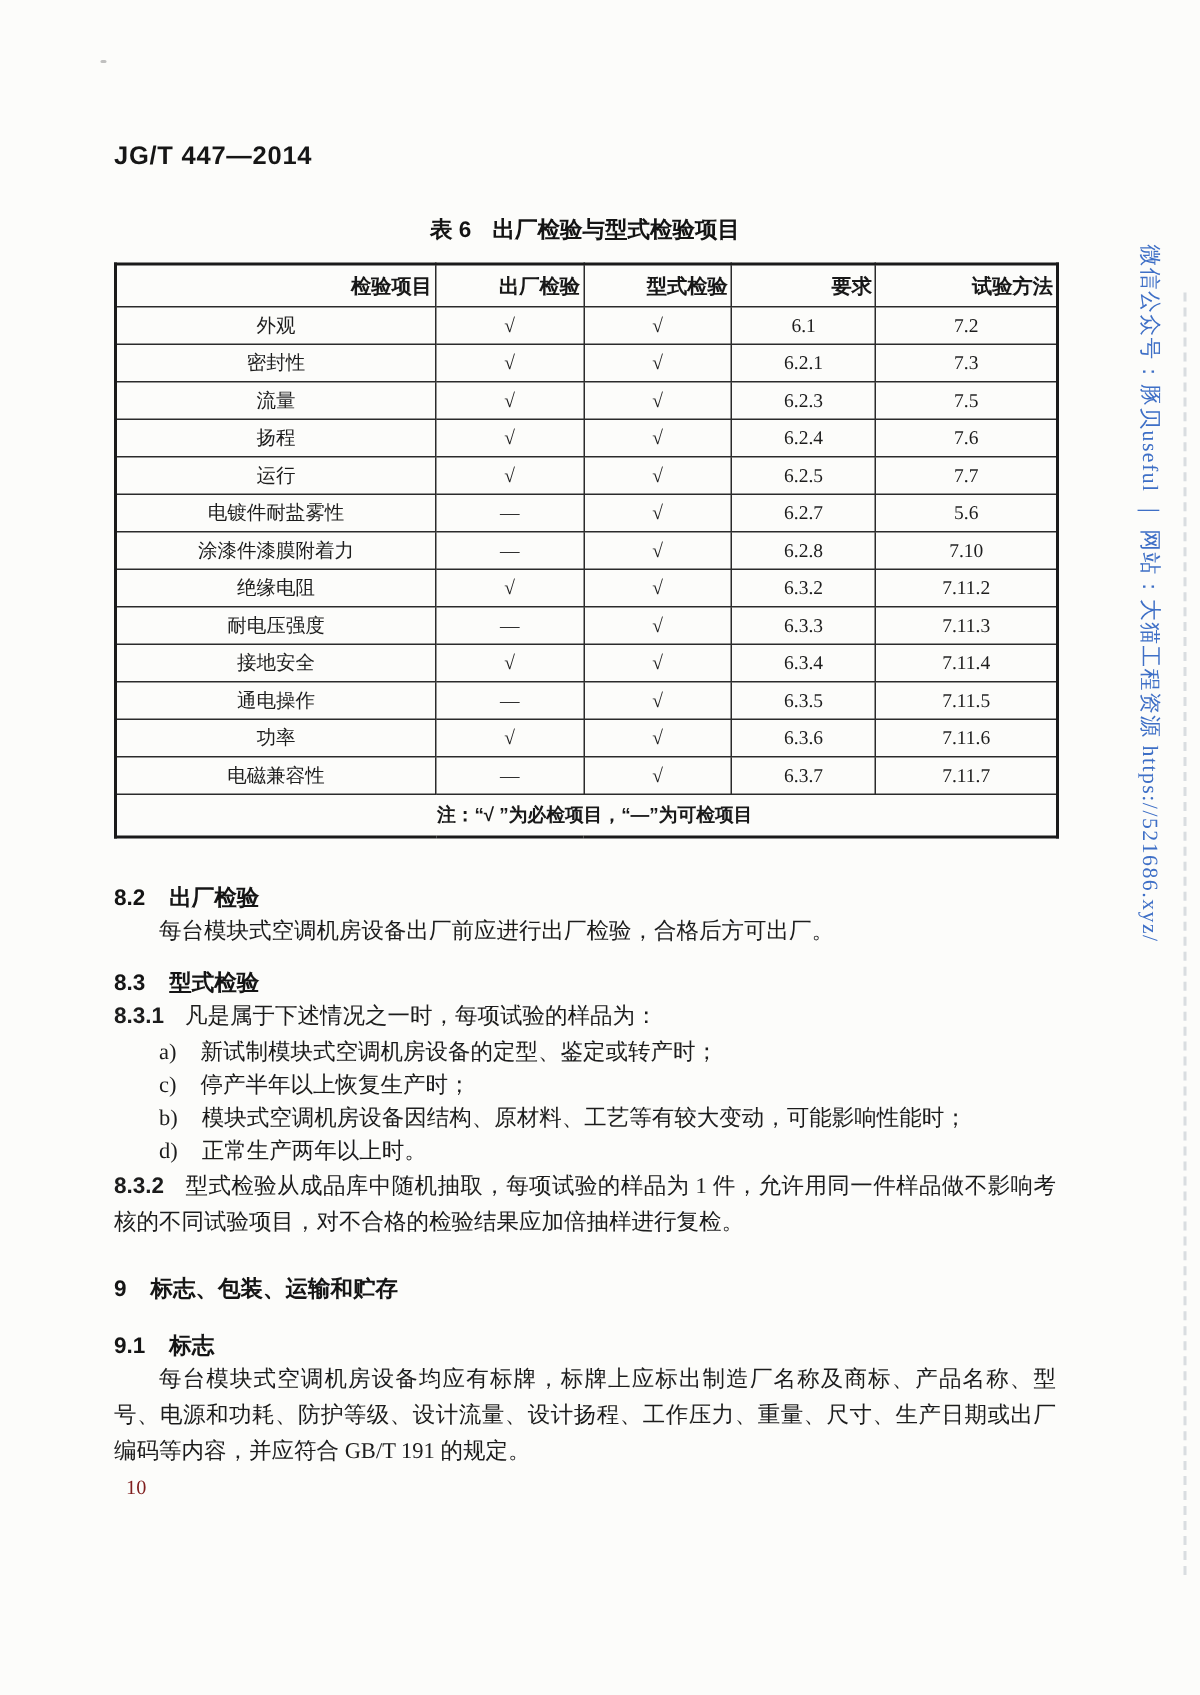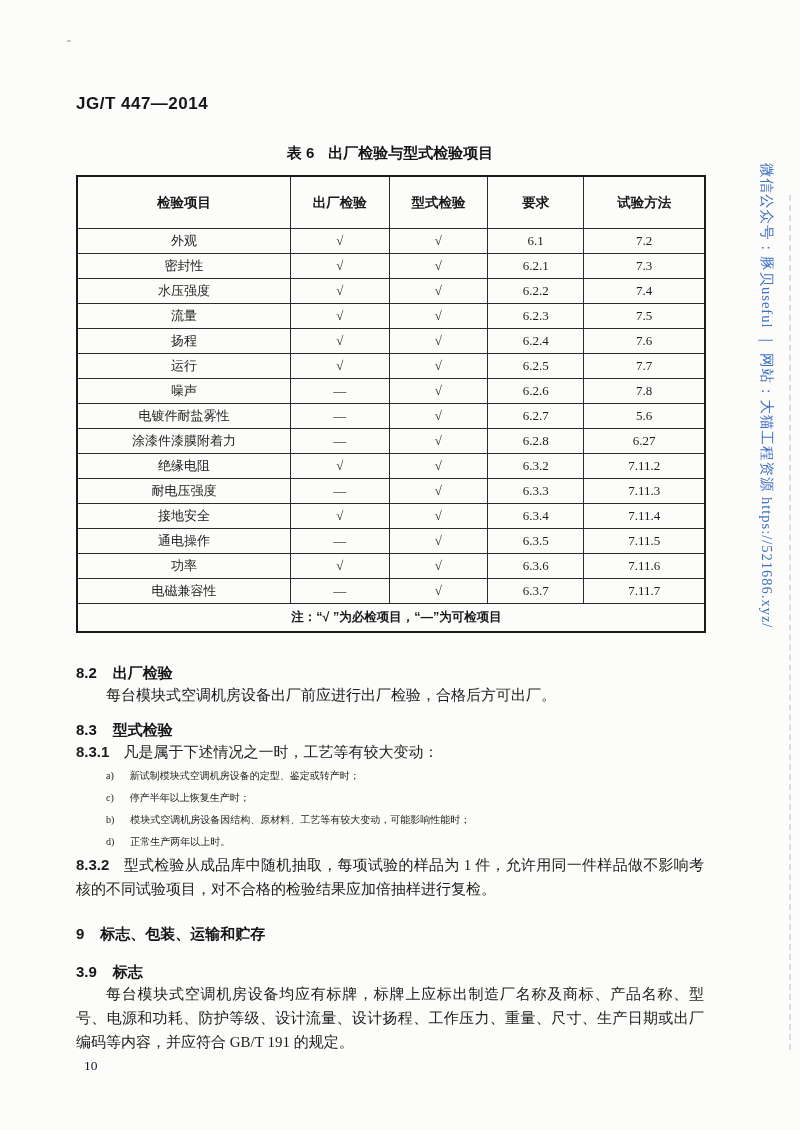--- a/index.html
+++ b/index.html
@@ -46,22 +46,22 @@
   table.insp col:nth-child(2) { width: 15.7%; }
   table.insp col:nth-child(3) { width: 15.7%; }
   table.insp col:nth-child(4) { width: 15.3%; }
   table.insp col:nth-child(5) { width: 19.3%; }
   table.insp th {
     border: 1px solid #2b2b2b;
     height: 27px;
     font-family: "Liberation Sans", "DejaVu Sans", sans-serif;
     font-weight: bold;
     font-size: 13.5px;
-    text-align: center;
-    padding: 12px 2px;
+    text-align: right;
+    padding: 0 2px;
     color: #181818;
   }
   table.insp td {
     border: 1px solid #2b2b2b;
     height: 24px;
     font-size: 13px;
     text-align: center;
     padding: 0 2px;
     color: #1d1d1d;
   }
@@ -97,31 +97,31 @@
   .p-832 { line-height: 22px; text-align: justify; }
   .p-91 { margin-top: 12px; text-indent: 2em; line-height: 23px; text-align: justify; font-family: Liberation Serif, serif; }
   .clause-num-inline {
     font-family: "Liberation Sans", "DejaVu Sans", sans-serif;
     font-weight: bold;
     margin-right: 14px;
     text-align: center;
   }
   .alpha-list { margin: 1px 0 0 0; }
   .alpha-item {
-    font-size: 10px;
+    font-size: 15px;
     line-height: 22px;
     padding-left: 30px;
     color: #1c1c1c;
   }
   .alpha-item .alpha-label { margin-right: 16px; }
   .page-number {
     margin-top: 4px;
     padding-left: 8px;
     font-size: 13.5px;
-    color: #0f172a;
+    color: #7f1d1d;
   }
   .watermark {
     position: absolute;
     left: 776px; top: 163px;
     transform: rotate(90deg);
     transform-origin: 0 0;
     white-space: nowrap;
     font-size: 14.5px;
     letter-spacing: 1px;
     font-family: "Liberation Serif", "DejaVu Serif", serif;
@@ -180,27 +180,20 @@
             <td>7.2</td>
           </tr>
           <tr>
             <td>密封性</td>
             <td>√</td>
             <td>√</td>
             <td>6.2.1</td>
             <td>7.3</td>
           </tr>
           <tr>
-            <td>水压强度</td>
-            <td>√</td>
-            <td>√</td>
-            <td>6.2.2</td>
-            <td>7.4</td>
-          </tr>
-          <tr>
             <td>流量</td>
             <td>√</td>
             <td>√</td>
             <td>6.2.3</td>
             <td>7.5</td>
           </tr>
           <tr>
             <td>扬程</td>
             <td>√</td>
             <td>√</td>
@@ -208,39 +201,32 @@
             <td>7.6</td>
           </tr>
           <tr>
             <td>运行</td>
             <td>√</td>
             <td>√</td>
             <td>6.2.5</td>
             <td>7.7</td>
           </tr>
           <tr>
-            <td>噪声</td>
-            <td>—</td>
-            <td>√</td>
-            <td>6.2.6</td>
-            <td>7.8</td>
-          </tr>
-          <tr>
             <td>电镀件耐盐雾性</td>
             <td>—</td>
             <td>√</td>
             <td>6.2.7</td>
             <td>5.6</td>
           </tr>
           <tr>
             <td>涂漆件漆膜附着力</td>
             <td>—</td>
             <td>√</td>
             <td>6.2.8</td>
-            <td>6.27</td>
+            <td>7.10</td>
           </tr>
           <tr>
             <td>绝缘电阻</td>
             <td>√</td>
             <td>√</td>
             <td>6.3.2</td>
             <td>7.11.2</td>
           </tr>
           <tr>
             <td>耐电压强度</td>
@@ -287,37 +273,37 @@
 
     <div class="clause-heading h-82">
       <span class="num">8.2</span><span>出厂检验</span>
     </div>
     <p class="para p-82">每台模块式空调机房设备出厂前应进行出厂检验，合格后方可出厂。</p>
 
     <div class="clause-heading h-83">
       <span class="num">8.3</span><span>型式检验</span>
     </div>
 
-    <p class="para p-831"><span class="clause-num-inline">8.3.1</span><span>凡是属于下述情况之一时，工艺等有较大变动：</span></p>
+    <p class="para p-831"><span class="clause-num-inline">8.3.1</span><span>凡是属于下述情况之一时，每项试验的样品为：</span></p>
 
     <div class="alpha-list">
       <div class="alpha-item"><span class="alpha-label">a)</span><span>新试制模块式空调机房设备的定型、鉴定或转产时；</span></div>
       <div class="alpha-item"><span class="alpha-label">c)</span><span>停产半年以上恢复生产时；</span></div>
       <div class="alpha-item"><span class="alpha-label">b)</span><span>模块式空调机房设备因结构、原材料、工艺等有较大变动，可能影响性能时；</span></div>
       <div class="alpha-item"><span class="alpha-label">d)</span><span>正常生产两年以上时。</span></div>
     </div>
 
     <p class="para p-832"><span class="clause-num-inline">8.3.2</span><span>型式检验从成品库中随机抽取，每项试验的样品为 1 件，允许用同一件样品做不影响考核的不同试验项目，对不合格的检验结果应加倍抽样进行复检。</span></p>
 
     <div class="clause-heading h-9">
       <span class="num">9</span><span>标志、包装、运输和贮存</span>
     </div>
 
     <div class="clause-heading h-91">
-      <span class="num">3.9</span><span>标志</span>
+      <span class="num">9.1</span><span>标志</span>
     </div>
 
     <p class="para p-91">每台模块式空调机房设备均应有标牌，标牌上应标出制造厂名称及商标、产品名称、型号、电源和功耗、防护等级、设计流量、设计扬程、工作压力、重量、尺寸、生产日期或出厂编码等内容，并应符合 GB/T 191 的规定。</p>
 
     <div class="page-number">10</div>
   </div>
 
   <div class="watermark" style="color: rgb(62, 111, 198);">微信公众号：豚贝useful ｜ 网站：大猫工程资源 https://521686.xyz/</div>
   <div class="fold-line"></div>
 </div>

